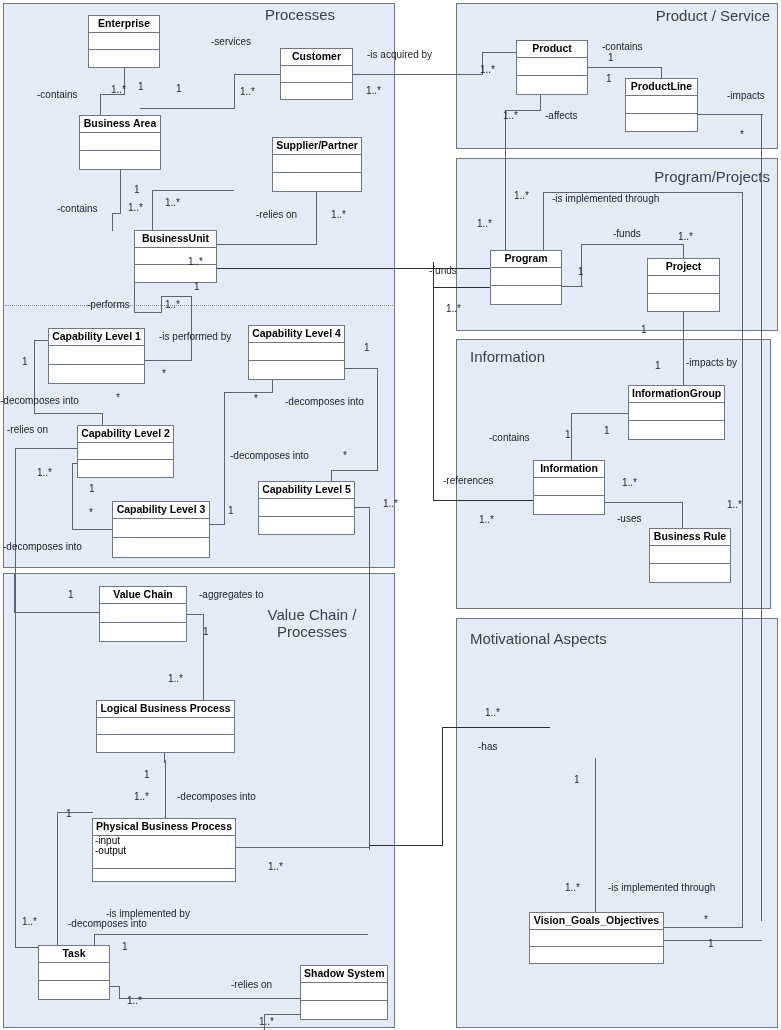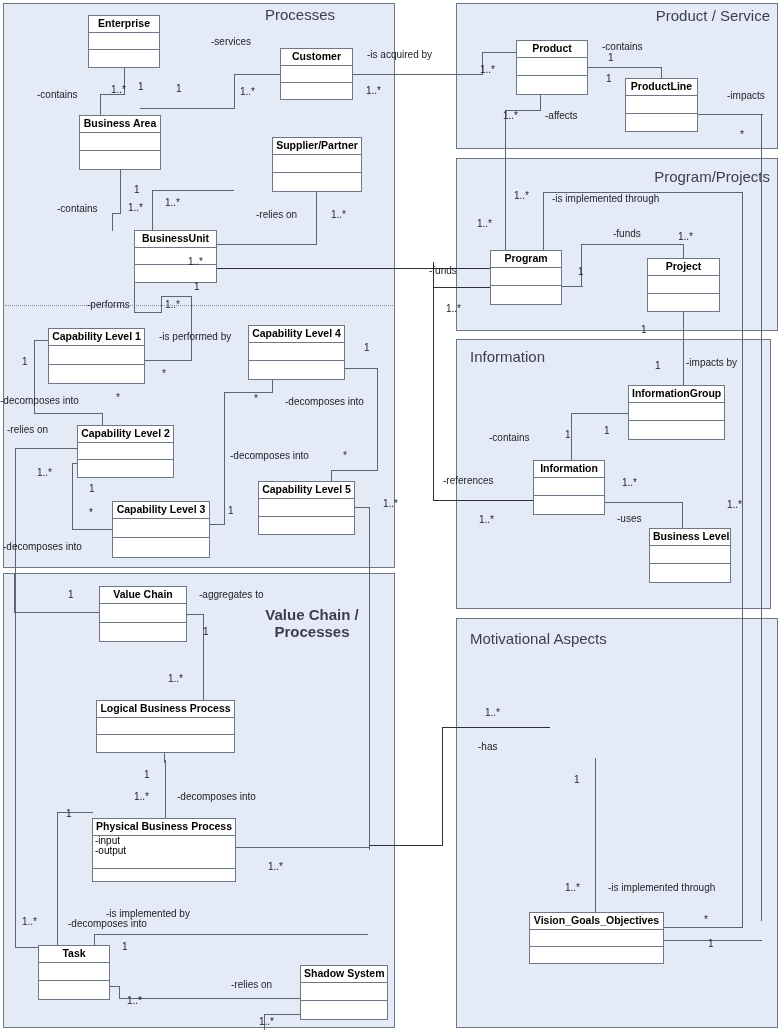--- a/index.html
+++ b/index.html
@@ -108,21 +108,21 @@
   <div class="pkg" style="left:456px;top:3px;width:322px;height:146px;"></div>
   <div class="pkg-title" style="left:565px;top:7px;width:205px;text-align:right;">Product / Service</div>
 
   <div class="pkg" style="left:456px;top:158px;width:322px;height:173px;"></div>
   <div class="pkg-title" style="left:560px;top:168px;width:210px;text-align:right;">Program/Projects</div>
 
   <div class="pkg" style="left:456px;top:339px;width:315px;height:270px;"></div>
   <div class="pkg-title" style="left:470px;top:348px;width:150px;text-align:left;">Information</div>
 
   <div class="pkg" style="left:3px;top:573px;width:392px;height:455px;"></div>
-  <div class="pkg-title" style="left:237px;top:606px;width:150px;text-align:center;font-weight:bold;">Value Chain /
+  <div class="pkg-title" style="left:237px;top:606px;width:150px;text-align:center;">Value Chain /
 Processes</div>
 
   <div class="pkg" style="left:456px;top:618px;width:322px;height:410px;"></div>
   <div class="pkg-title" style="left:470px;top:630px;width:230px;text-align:left;">Motivational Aspects</div>
 
   <div class="ln lnv" style="left:124px;top:68px;height:27px;"></div>
   <div class="ln lnh" style="left:100px;top:94px;width:25px;"></div>
   <div class="ln lnv" style="left:100px;top:94px;height:21px;"></div>
 
   <div class="ln lnv" style="left:120px;top:170px;height:44px;"></div>
@@ -331,21 +331,21 @@
     <div class="ops"></div>
   </div>
 
   <div class="cls" style="left:533px;top:460px;width:72px;height:55px;">
     <div class="name">Information</div>
     <div class="attrs"></div>
     <div class="ops"></div>
   </div>
 
   <div class="cls" style="left:649px;top:528px;width:82px;height:55px;">
-    <div class="name">Business Level</div>
+    <div class="name">Business Rule</div>
     <div class="attrs"></div>
     <div class="ops"></div>
   </div>
 
   <div class="cls" style="left:99px;top:586px;width:88px;height:56px;">
     <div class="name">Value Chain</div>
     <div class="attrs"></div>
     <div class="ops"></div>
   </div>
 

